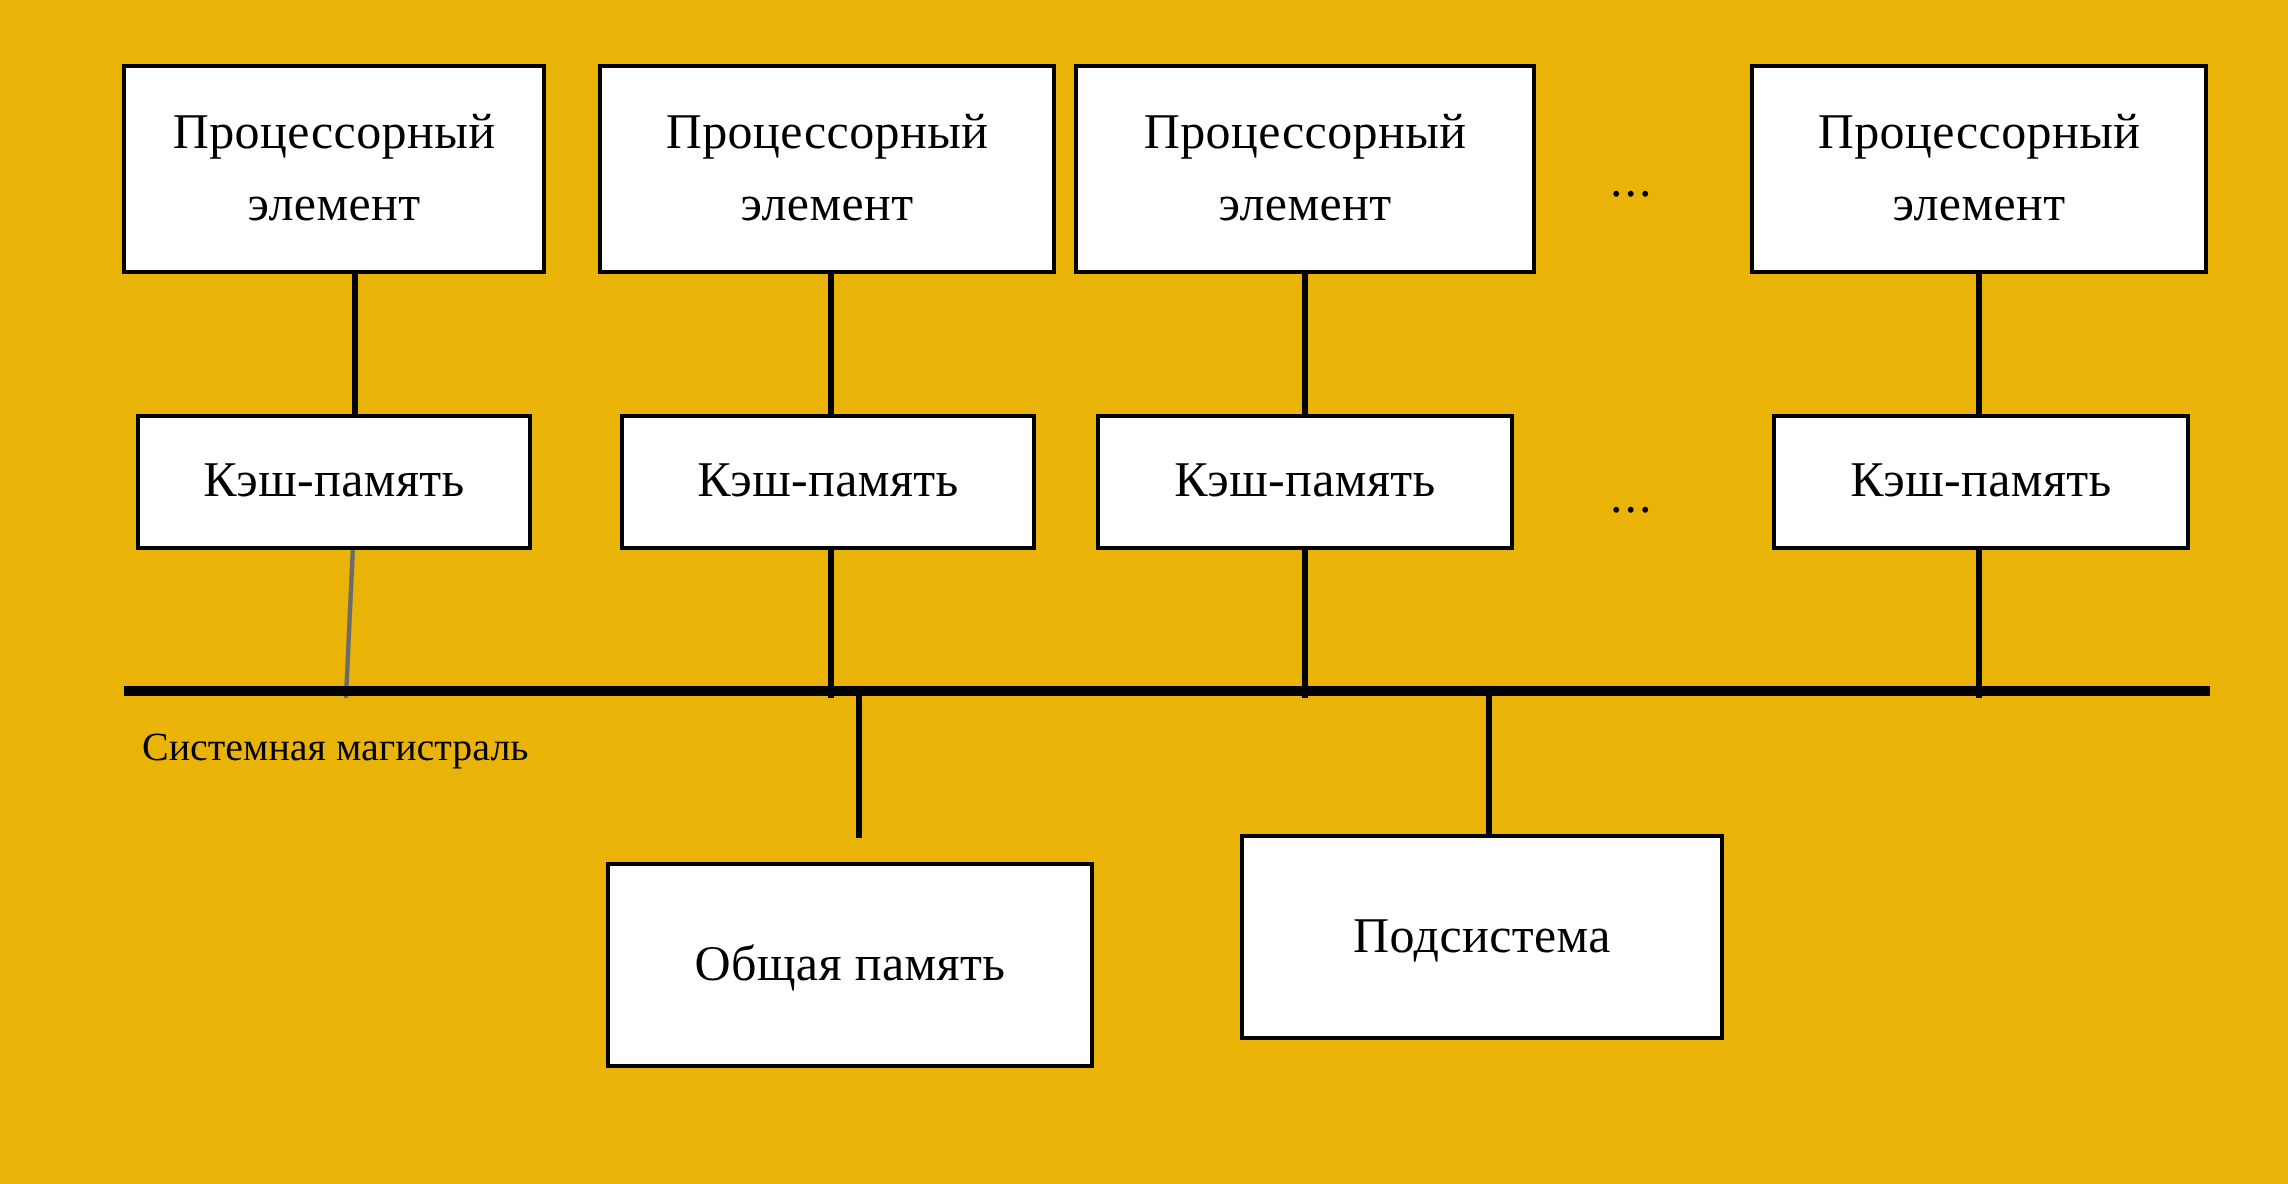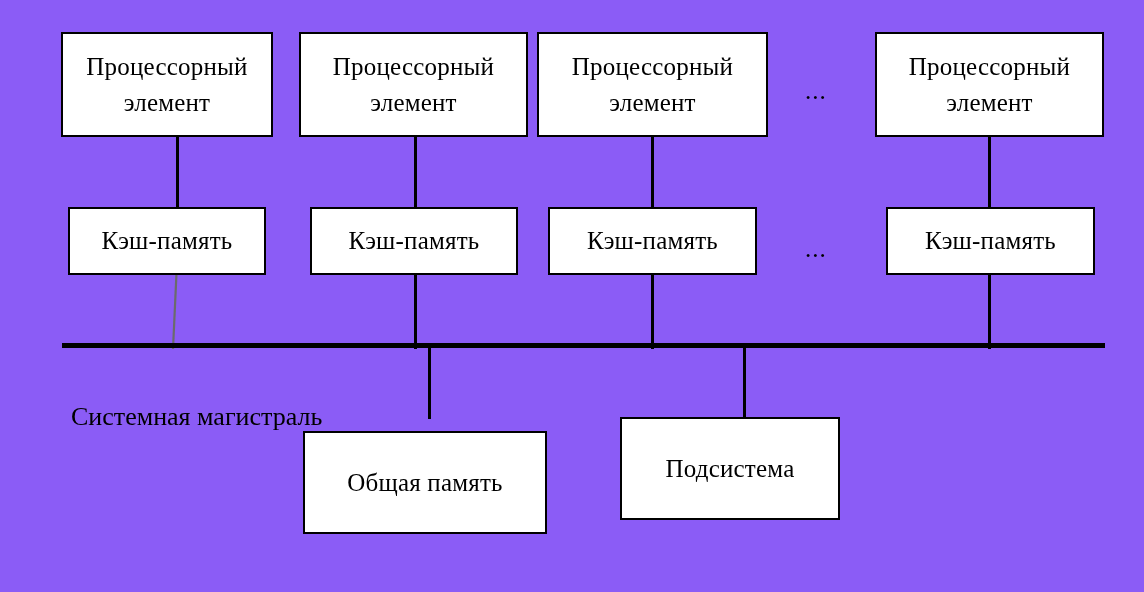--- a/index.html
+++ b/index.html
@@ -9,21 +9,21 @@
     background: #ffffff;
   }
   body {
     font-family: "Liberation Serif", "DejaVu Serif", serif;
     color: #000000;
   }
   #canvas {
     position: relative;
     width: 1144px;
     height: 592px;
-    background: #8b5cf6;
+    background: #eab308;
     overflow: hidden;
   }
   .node {
     position: absolute;
     box-sizing: border-box;
     border: 2px solid #000000;
     background: #ffffff;
     display: flex;
     flex-direction: column;
     align-items: center;
@@ -52,26 +52,25 @@
     overflow: visible;
   }
   .bus {
     position: absolute;
     background: #000000;
     height: 5px;
     z-index: 2;
   }
   .bus-label {
     position: absolute;
-    font-size: 26px;
+    font-size: 20px;
     line-height: 1;
     white-space: nowrap;
     z-index: 3;
     background: transparent;
-    margin-top: 40px;
   }
   .ellipsis {
     position: absolute;
     font-size: 25px;
     line-height: 1;
     letter-spacing: 1px;
     white-space: nowrap;
     z-index: 3;
   }
 </style>
@@ -136,17 +135,17 @@
   </div>
 
   <div class="ellipsis" style="left:805px; top:236px;">...</div>
 
   <div class="bus-label" style="left:71px; top:364px;">Системная магистраль</div>
 
   <div class="node" style="left:303px; top:431px; width:244px; height:103px;">
     <span class="ln">Общая память</span>
   </div>
 
-  <div class="node" style="left:620px; top:417px; width:220px; height:103px;">
+  <div class="node" style="left:620px; top:417px; width:242px; height:103px;">
     <span class="ln">Подсистема</span>
   </div>
 
 </div>
 
 </body></html>

